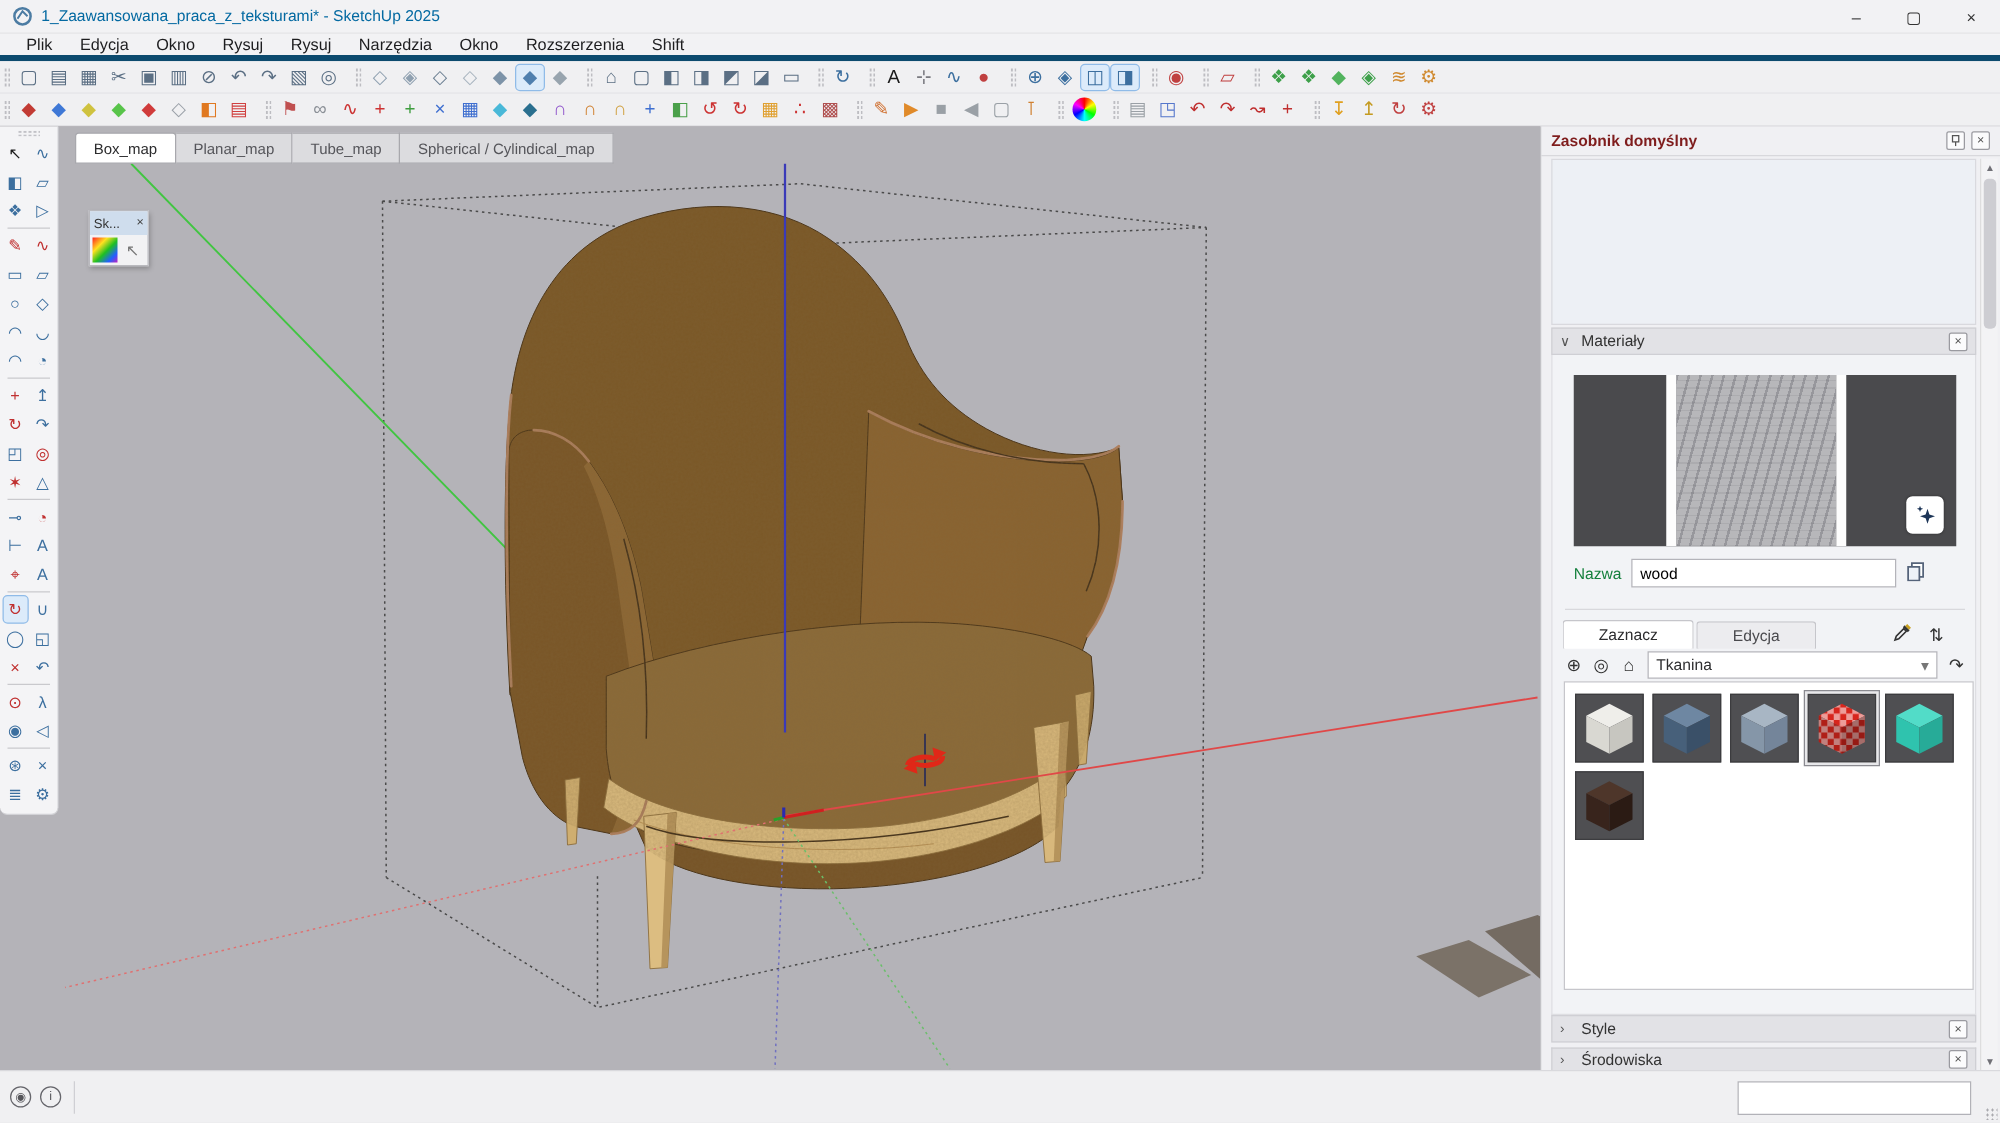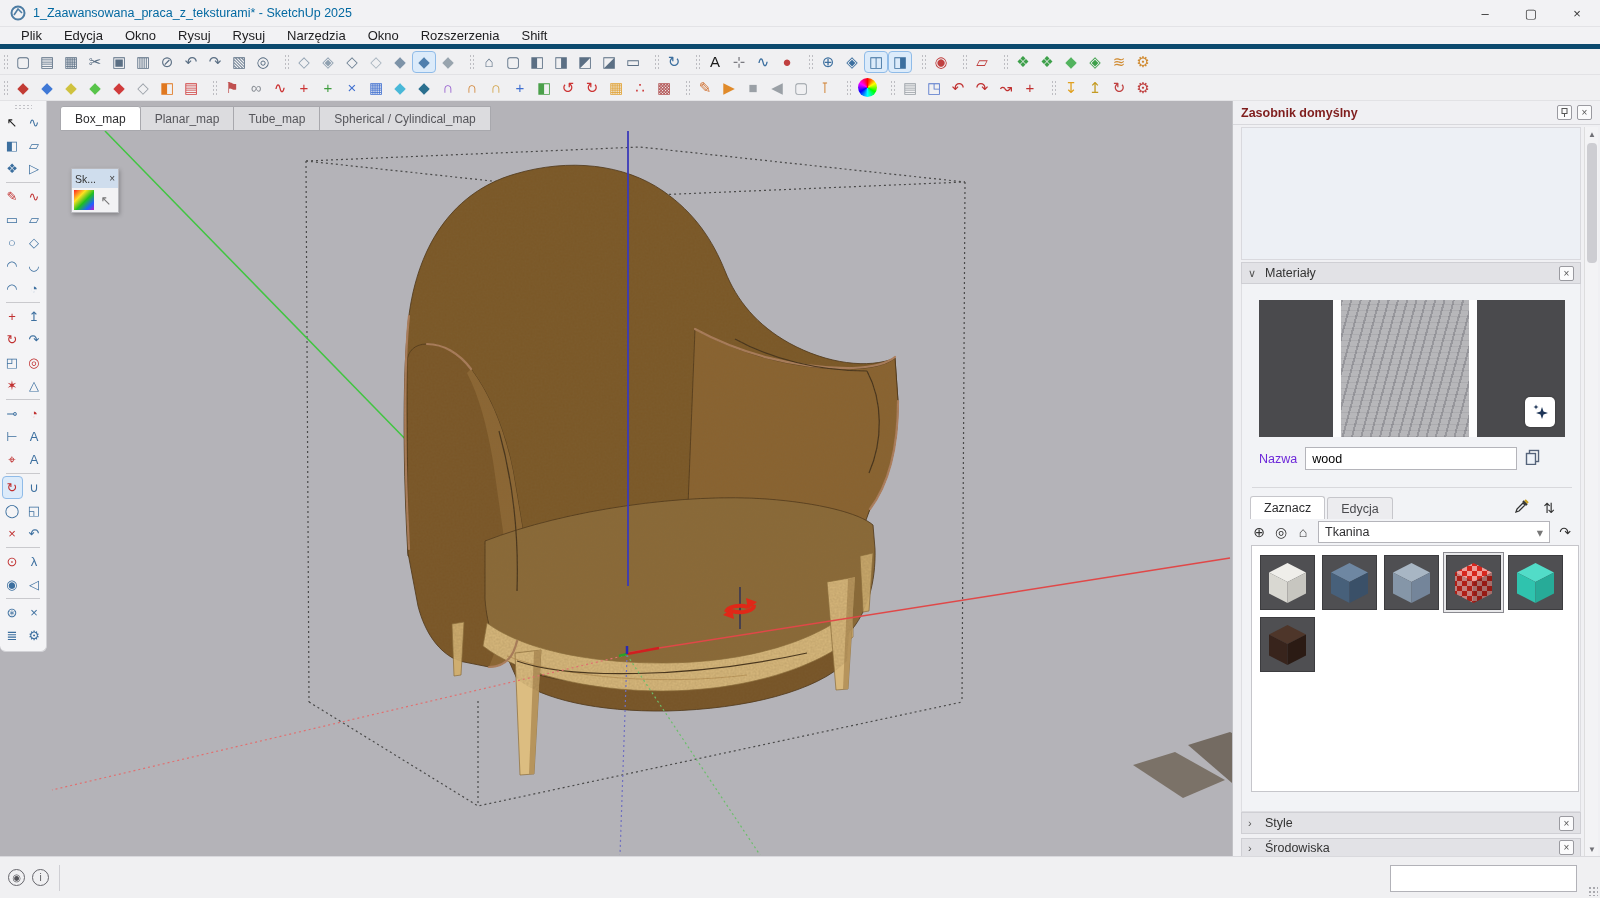--- a/index.html
+++ b/index.html
@@ -58,25 +58,25 @@
   .sec-label{flex:1;color:#333;font-size:12.5px;}
   .mat-body{position:absolute;left:8px;top:183px;width:340px;height:528px;background:#f2f3f6;border:1px solid #dedee2;border-top:none;}
   .preview{position:absolute;left:17px;top:16px;width:306px;height:137px;background:#4a4a4d;overflow:hidden;}
   .tex-band{position:absolute;left:82px;top:0;width:128px;height:137px;background:
      repeating-linear-gradient(105deg,rgba(70,70,80,.28) 0 2px,rgba(0,0,0,0) 2px 9px),
      repeating-linear-gradient(0deg,rgba(120,120,125,.18) 0 1px,rgba(0,0,0,0) 1px 6px),
      #b7b7ba;}
   .tex-bar{position:absolute;top:0;width:8px;height:137px;background:#fdfdfd;}
   .ai-btn{position:absolute;right:10px;bottom:10px;width:30px;height:30px;background:#fff;border-radius:5px;display:flex;align-items:center;justify-content:center;box-shadow:0 0 2px rgba(0,0,0,.4);}
   .name-row{position:absolute;left:17px;top:163px;width:310px;display:flex;align-items:center;gap:8px;}
-  .name-label{color:#6d28d9;font-size:12.5px;}
+  .name-label{color:#15803d;font-size:12.5px;}
   .name-input{width:212px;height:23px;border:1px solid #b4b4ba;background:#fff;font-size:12.5px;padding:0 6px;font-family:"Liberation Sans",sans-serif;}
   .mat-divider{position:absolute;left:10px;top:203px;width:320px;height:1px;background:#d8d8dc;}
   .mtabs{position:absolute;left:8px;top:212px;height:23px;display:flex;align-items:flex-end;}
-  .mtab{height:22px;padding:0 13px;display:flex;align-items:center;font-size:12.5px;border:1px solid #c6c6cb;border-bottom:none;border-radius:3px 3px 0 0;background:#ececef;color:#4a4a4e;margin-right:2px;}
+  .mtab{height:22px;padding:0 28px;display:flex;align-items:center;font-size:12.5px;border:1px solid #c6c6cb;border-bottom:none;border-radius:3px 3px 0 0;background:#ececef;color:#4a4a4e;margin-right:2px;}
   .mtab.active{background:#fff;height:23px;color:#2c2c2e;}
   .mtab-icons{position:absolute;right:22px;top:214px;display:flex;gap:10px;align-items:center;}
   .micon-row{position:absolute;left:8px;top:237px;width:324px;display:flex;align-items:center;gap:4px;}
   .cicon{width:18px;height:18px;display:flex;align-items:center;justify-content:center;font-size:14px;color:#333;}
   .mdropdown{flex:1;height:22px;border:1px solid #b4b4ba;background:#fff;display:flex;align-items:center;padding:0 6px;font-size:12.5px;justify-content:space-between;margin:0 2px;}
   .swatch-area{position:absolute;left:9px;top:261px;width:328px;height:247px;background:#fff;border:1px solid #c6c6cb;padding:9px 8px;display:flex;flex-wrap:wrap;gap:7px;align-content:flex-start;}
   .tile{width:55px;height:55px;background:#4f4f52;border:1px solid #3c3c3f;}
   .tile.sel{outline:2px solid #e8e8ea;box-shadow:0 0 0 3px #8a8a90;}
   .scrollbar{position:absolute;left:351px;top:26px;width:14px;height:729px;background:#f3f3f5;border-left:1px solid #ddddde;}
   .sb-arrow{position:absolute;left:0;width:14px;height:14px;display:flex;align-items:center;justify-content:center;font-size:8px;color:#707076;}

